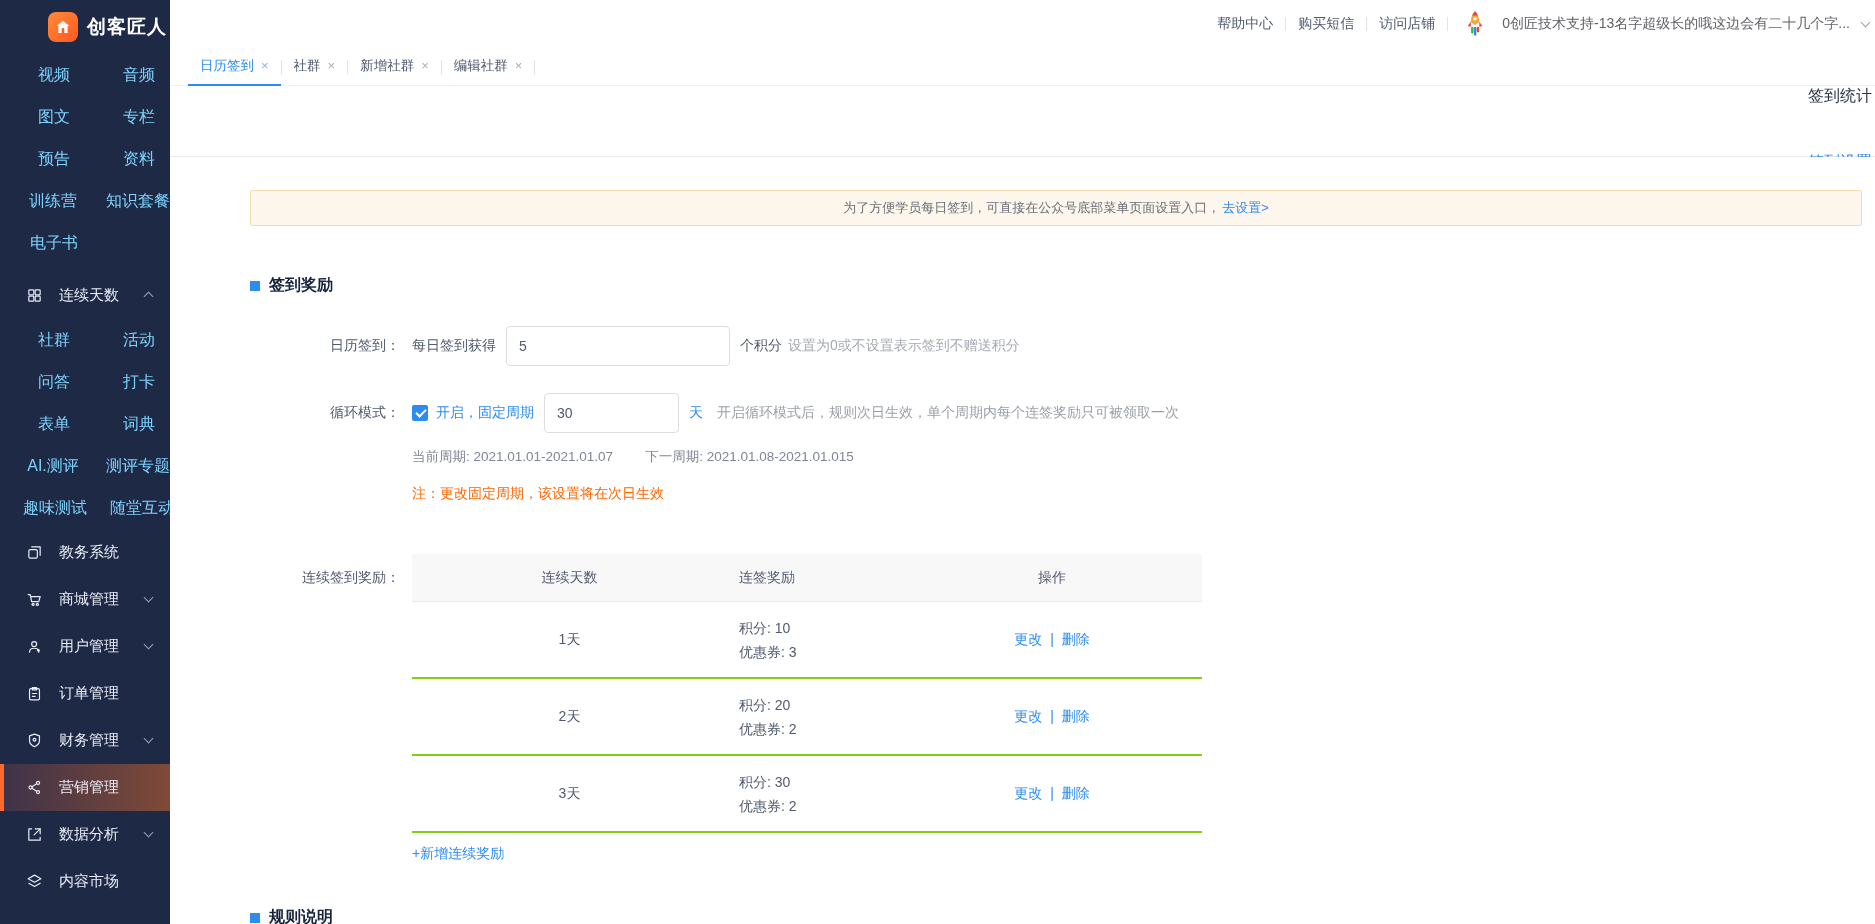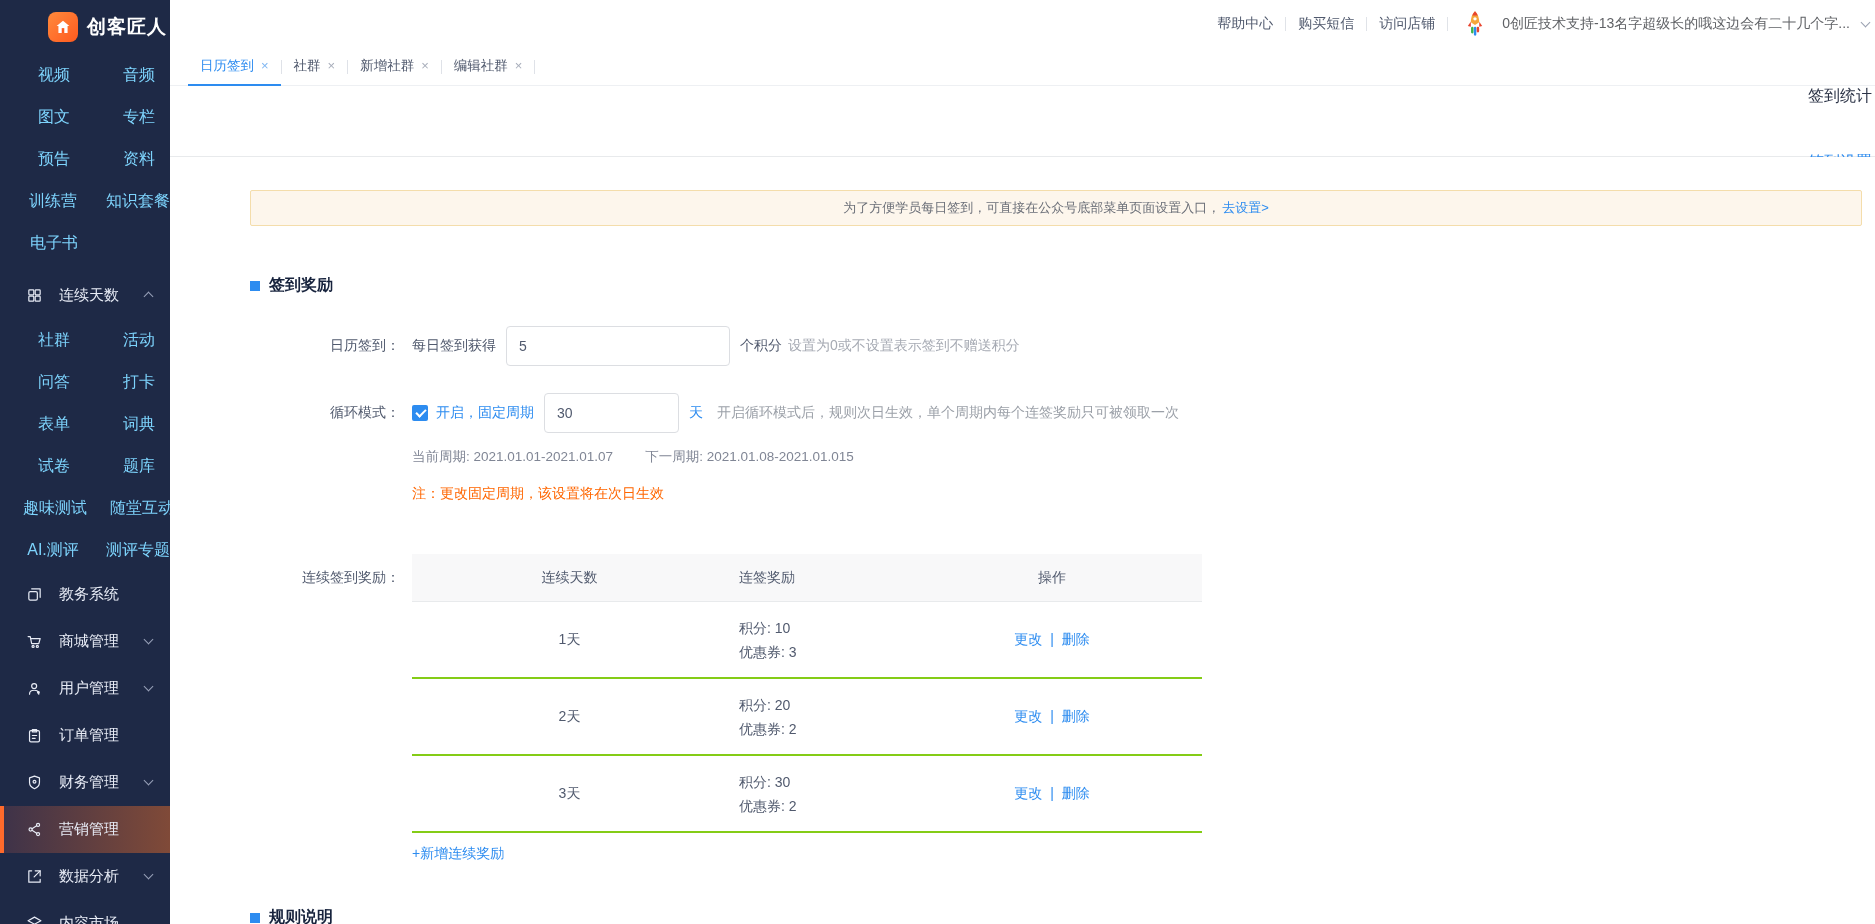--- a/index.html
+++ b/index.html
@@ -141,30 +141,26 @@
     </div>
   <div class="pair-row">
       <span class="pair-cell">问答</span>
       <span class="pair-cell">打卡</span>
     </div>
   <div class="pair-row">
       <span class="pair-cell">表单</span>
       <span class="pair-cell">词典</span>
     </div>
   <div class="pair-row">
-      <span class="pair-cell">试卷</span>
-      <span class="pair-cell">题库</span>
+      <span class="pair-cell">AI.测评</span>
+      <span class="pair-cell">测评专题</span>
     </div>
   <div class="pair-row">
       <span class="pair-cell">趣味测试</span>
       <span class="pair-cell">随堂互动</span>
-    </div>
-  <div class="pair-row">
-      <span class="pair-cell">AI.测评</span>
-      <span class="pair-cell">测评专题</span>
     </div>
 
   <div class="section-row">
     <svg class="sic" viewBox="0 0 24 24">
         <rect x="4" y="8" width="12" height="12" rx="2"></rect>
         <path d="M8 4h12v12"></path>
       </svg>
     <span class="lbl">教务系统</span>
   </div>
   <div class="section-row">

